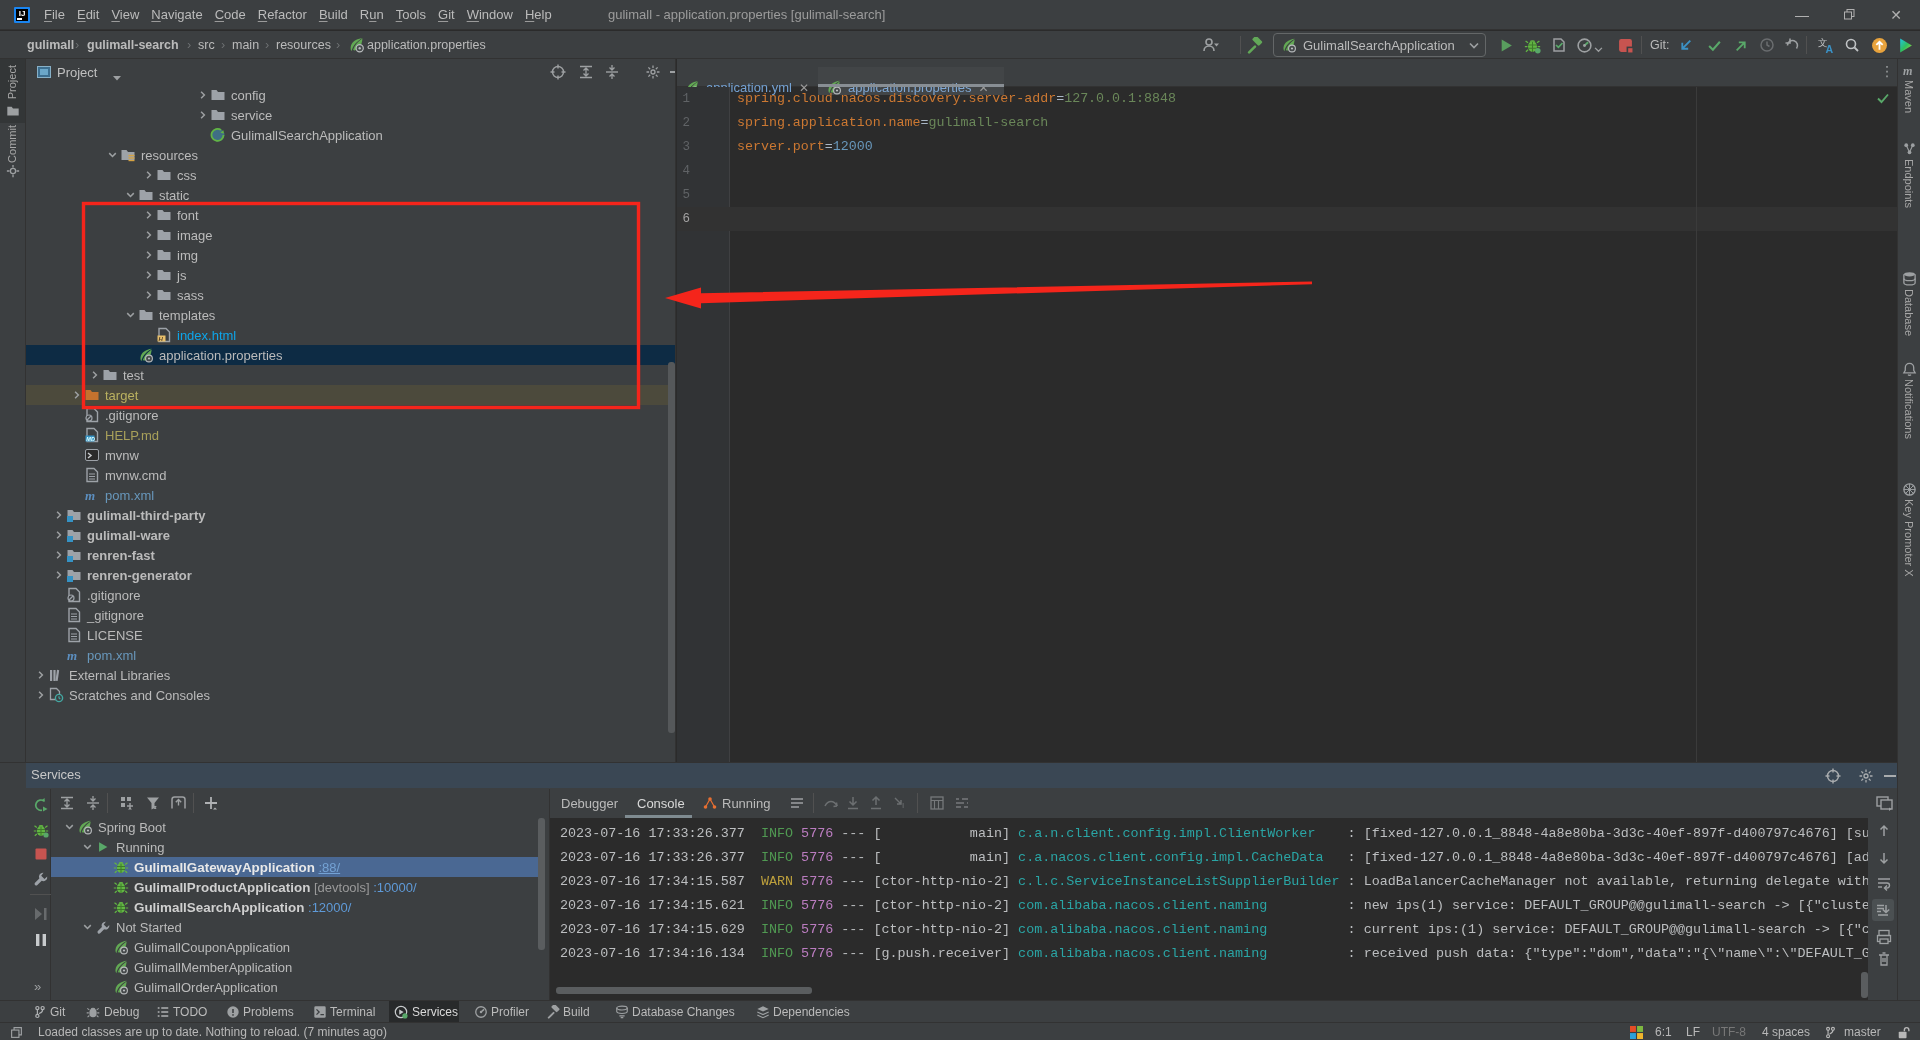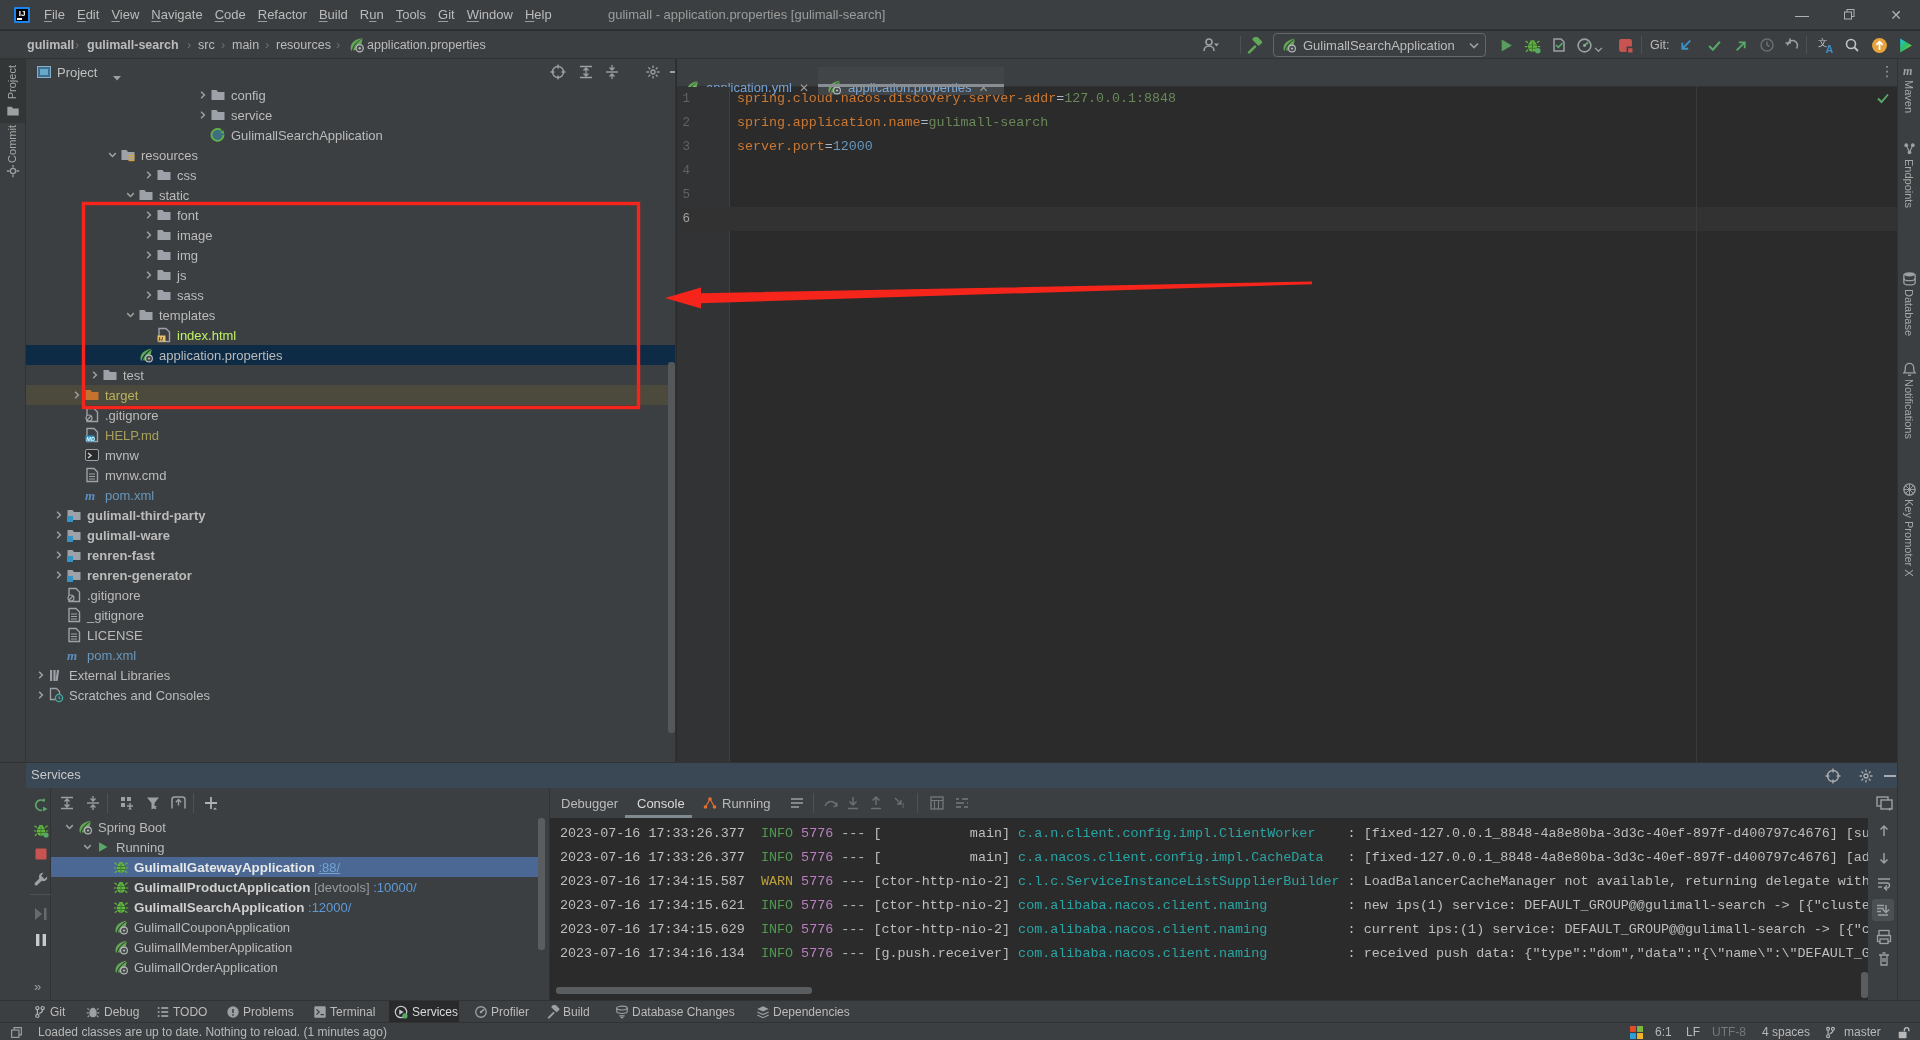--- a/index.html
+++ b/index.html
@@ -466,21 +466,21 @@
         </i>sass</div>
     <div class="row" style="padding-left:97px"><i class="chev">
           <svg width="16" height="16">
             <use href="#i-chevd"></use>
           </svg>
         </i><i class="ic">
           <svg width="16" height="16" viewBox="0 0 16 16">
             <use href="#i-folder"></use>
           </svg>
         </i>templates</div>
-    <div class="row" style="padding-left:115px;color:#bef264"><i class="chev"></i><i class="ic">
+    <div class="row" style="padding-left:115px;color:#0ea5e9"><i class="chev"></i><i class="ic">
           <svg width="16" height="16" viewBox="0 0 16 16">
             <use href="#i-file-html"></use>
           </svg>
         </i>index.html</div>
     <div class="row" style="padding-left:97px;background:#0d2b44"><i class="chev"></i><i class="ic">
           <svg width="16" height="16" viewBox="0 0 16 16">
             <use href="#i-leaf"></use>
           </svg>
         </i>application.properties</div>
     <div class="row" style="padding-left:61px"><i class="chev">
@@ -733,20 +733,29 @@
       <div class="svcrow" style="padding-left:47px"><i class="chev"></i><i class="ic">
             <svg width="16" height="16" viewBox="0 0 16 16">
               <use href="#i-bug"></use>
             </svg>
           </i><span class="bold" style="color:#d0d0d0">GulimallProductApplication</span>&nbsp;<span style="color:#9a9a9a">[devtools]</span>&nbsp;<span style="color:#5f9ad8">:10000/</span></div>
       <div class="svcrow" style="padding-left:47px"><i class="chev"></i><i class="ic">
             <svg width="16" height="16" viewBox="0 0 16 16">
               <use href="#i-bug"></use>
             </svg>
           </i><span class="bold" style="color:#d0d0d0">GulimallSearchApplication</span>&nbsp;<span style="color:#5f9ad8">:12000/</span></div>
+      <div class="svcrow" style="padding-left:29px"><i class="chev">
+            <svg width="16" height="16">
+              <use href="#i-chevd"></use>
+            </svg>
+          </i><i class="ic">
+            <svg width="15" height="15" viewBox="0 0 16 16">
+              <use href="#i-wrench"></use>
+            </svg>
+          </i>Not Started</div>
       <div class="svcrow" style="padding-left:47px"><i class="chev"></i><i class="ic">
             <svg width="16" height="16" viewBox="0 0 16 16">
               <use href="#i-leaf"></use>
             </svg>
           </i>GulimallCouponApplication</div>
       <div class="svcrow" style="padding-left:47px"><i class="chev"></i><i class="ic">
             <svg width="16" height="16" viewBox="0 0 16 16">
               <use href="#i-leaf"></use>
             </svg>
           </i>GulimallMemberApplication</div>
@@ -928,21 +937,21 @@
         <path d="M8 1.5 l6.5 3 L8 7.5 L1.5 4.5 z" fill="#9da0a2"></path>
         <path d="M1.5 8 L8 11 L14.5 8 M1.5 11.5 L8 14.5 L14.5 11.5" fill="none" stroke="#9da0a2" stroke-width="1.3"></path>
       </svg></div>
   <div class="abs" style="left:773px;top:4px">Dependencies</div>
 </div>
 <div id="statusbar">
   <div class="abs" style="left:10px;top:3px"><svg width="13" height="13" viewBox="0 0 16 16">
         <rect x="2" y="5" width="9" height="9" fill="none" stroke="#9da0a2" stroke-width="1.4"></rect>
         <path d="M5 5 V2 h9 v9 h-3" fill="none" stroke="#9da0a2" stroke-width="1.4"></path>
       </svg></div>
-  <div class="abs" style="left:38px;top:2px">Loaded classes are up to date. Nothing to reload. (1 minutes ago)</div>
+  <div class="abs" style="left:38px;top:2px">Loaded classes are up to date. Nothing to reload. (7 minutes ago)</div>
   <div class="abs" style="left:1630px;top:3px"><svg width="13" height="13" viewBox="0 0 14 14">
         <rect x="0" y="0" width="6.4" height="6.4" fill="#e54d26"></rect>
         <rect x="7.6" y="0" width="6.4" height="6.4" fill="#7eb841"></rect>
         <rect x="0" y="7.6" width="6.4" height="6.4" fill="#2da0d8"></rect>
         <rect x="7.6" y="7.6" width="6.4" height="6.4" fill="#f0b52c"></rect>
       </svg></div>
   <div class="abs" style="left:1655px;top:2px">6:1</div>
   <div class="abs" style="left:1686px;top:2px">LF</div>
   <div class="abs" style="left:1712px;top:2px;color:#777">UTF-8</div>
   <div class="abs" style="left:1762px;top:2px">4 spaces</div>

